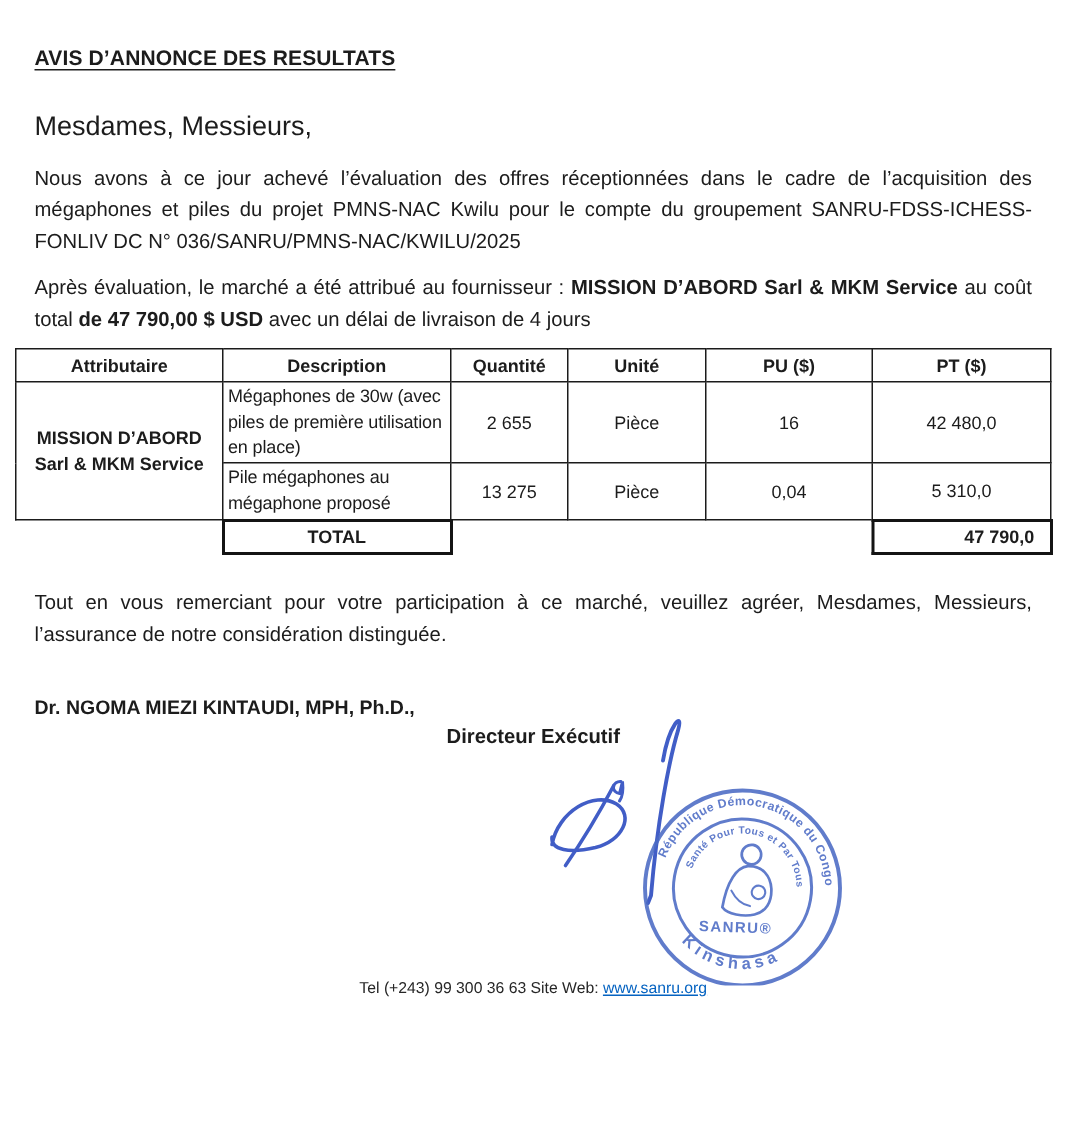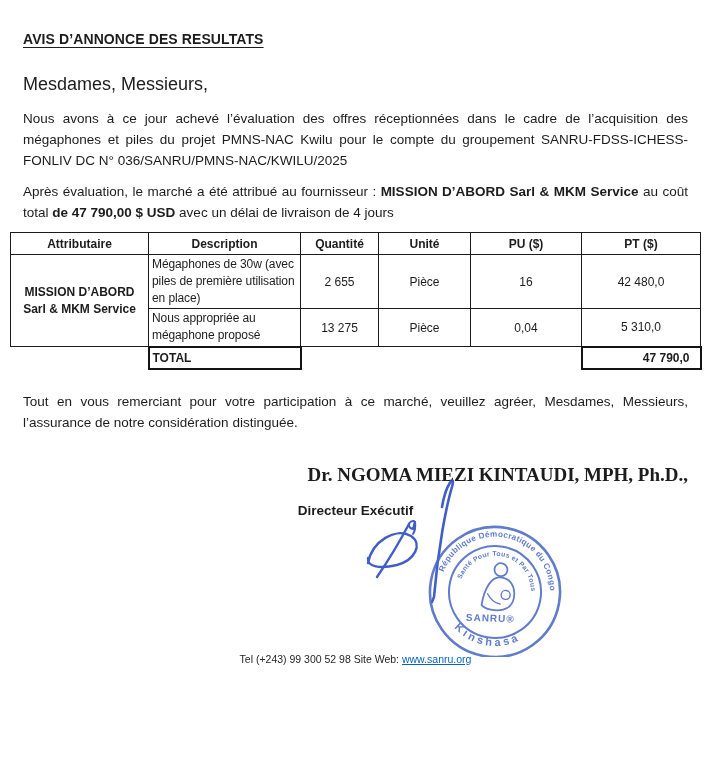--- a/index.html
+++ b/index.html
@@ -50,28 +50,28 @@
     padding: 1px 3px;
   }
   table.results th { height: 22px; font-weight: bold; text-align: center; }
   td.attr-cell { font-weight: bold; text-align: center; font-size: 13px; line-height: 17px; }
   td.desc-cell { text-align: left; font-size: 13px; line-height: 17px; padding-left: 5px; letter-spacing: -0.1px; }
   td.num-cell { text-align: center; }
   tr.item-row-1 { height: 54px; }
   tr.item-row-2 { height: 38px; }
   tr.total-row { height: 22px; }
   tr.total-row td { border: none; }
-  tr.total-row td.total-label { border: 2px solid #141414; font-weight: bold; }
+  tr.total-row td.total-label { border: 2px solid #141414; font-weight: bold; text-align: center; }
   tr.total-row td.total-value { border: 2px solid #141414; font-weight: bold; text-align: right; padding-right: 10px; padding-left: 31px; }
 
   .closing { margin-top: 21px; }
 
   .sig-area { position: relative; margin-top: 31px; height: 186px; }
-  .sig-name { text-align: right; font-size: 19px; font-weight: bold; font-family: Liberation Serif, serif; }
-  .sig-title { text-align: center; font-size: 13.5px; font-weight: bold; margin-top: 17px; }
+  .sig-name { text-align: left; font-size: 13px; font-weight: bold; }
+  .sig-title { text-align: center; font-size: 13.5px; font-weight: bold; margin-top: 4px; }
   .sig-art { position: absolute; left: 307px; top: 3px; width: 250px; height: 190px; }
 
   .footer { text-align: center; font-size: 10.5px; line-height: 15px; color: #262626; margin-top: 2px; }
   .footer .link { color: #0563c1; text-decoration: underline; cursor: pointer; }
 </style>
 </head>
 <body>
 
 <div class="page">
 
@@ -106,21 +106,21 @@
     </tr>
     <tr class="item-row-1">
       <td class="attr-cell" rowspan="2">MISSION D’ABORD Sarl &amp; MKM Service</td>
       <td class="desc-cell">Mégaphones de 30w (avec piles de première utilisation en place)</td>
       <td class="num-cell">2 655</td>
       <td class="num-cell">Pièce</td>
       <td class="num-cell">16</td>
       <td class="num-cell">42 480,0</td>
     </tr>
     <tr class="item-row-2">
-      <td class="desc-cell">Nous appropriée au mégaphone proposé</td>
+      <td class="desc-cell">Pile mégaphones au mégaphone proposé</td>
       <td class="num-cell">13 275</td>
       <td class="num-cell">Pièce</td>
       <td class="num-cell">0,04</td>
       <td class="num-cell">5 310,0</td>
     </tr>
     <tr class="total-row">
       <td></td>
       <td class="total-label">TOTAL</td>
       <td></td>
       <td></td>
@@ -168,16 +168,16 @@
           <path d="M 154,140 C 154,122 159,112 166,110 C 176,108 182,114 184,122 C 186,131 183,138 176,141 C 169,144 158,144 154,140 Z"></path>
           <circle cx="176" cy="126" r="4.5" stroke-width="1.4"></circle>
           <path d="M 158,128 q 6,8 14,8" stroke-width="1.4"></path>
         </g>
         <text x="165" y="155" text-anchor="middle" transform="rotate(-8 165 152)" font-size="10" font-weight="bold" fill="#4b6ac4" letter-spacing="1" font-family="Liberation Sans, sans-serif">SANRU®</text>
       </g>
     </svg>
   </div>
 
   <div class="footer">
-    <div><span>Tel (+243) 99 300 52 98 Site Web: </span><span class="link">www.sanru.org</span></div>
+    <div><span>Tel (+243) 99 300 36 63 Site Web: </span><span class="link">www.sanru.org</span></div>
   </div>
 
 </div>
 
 </body></html>

